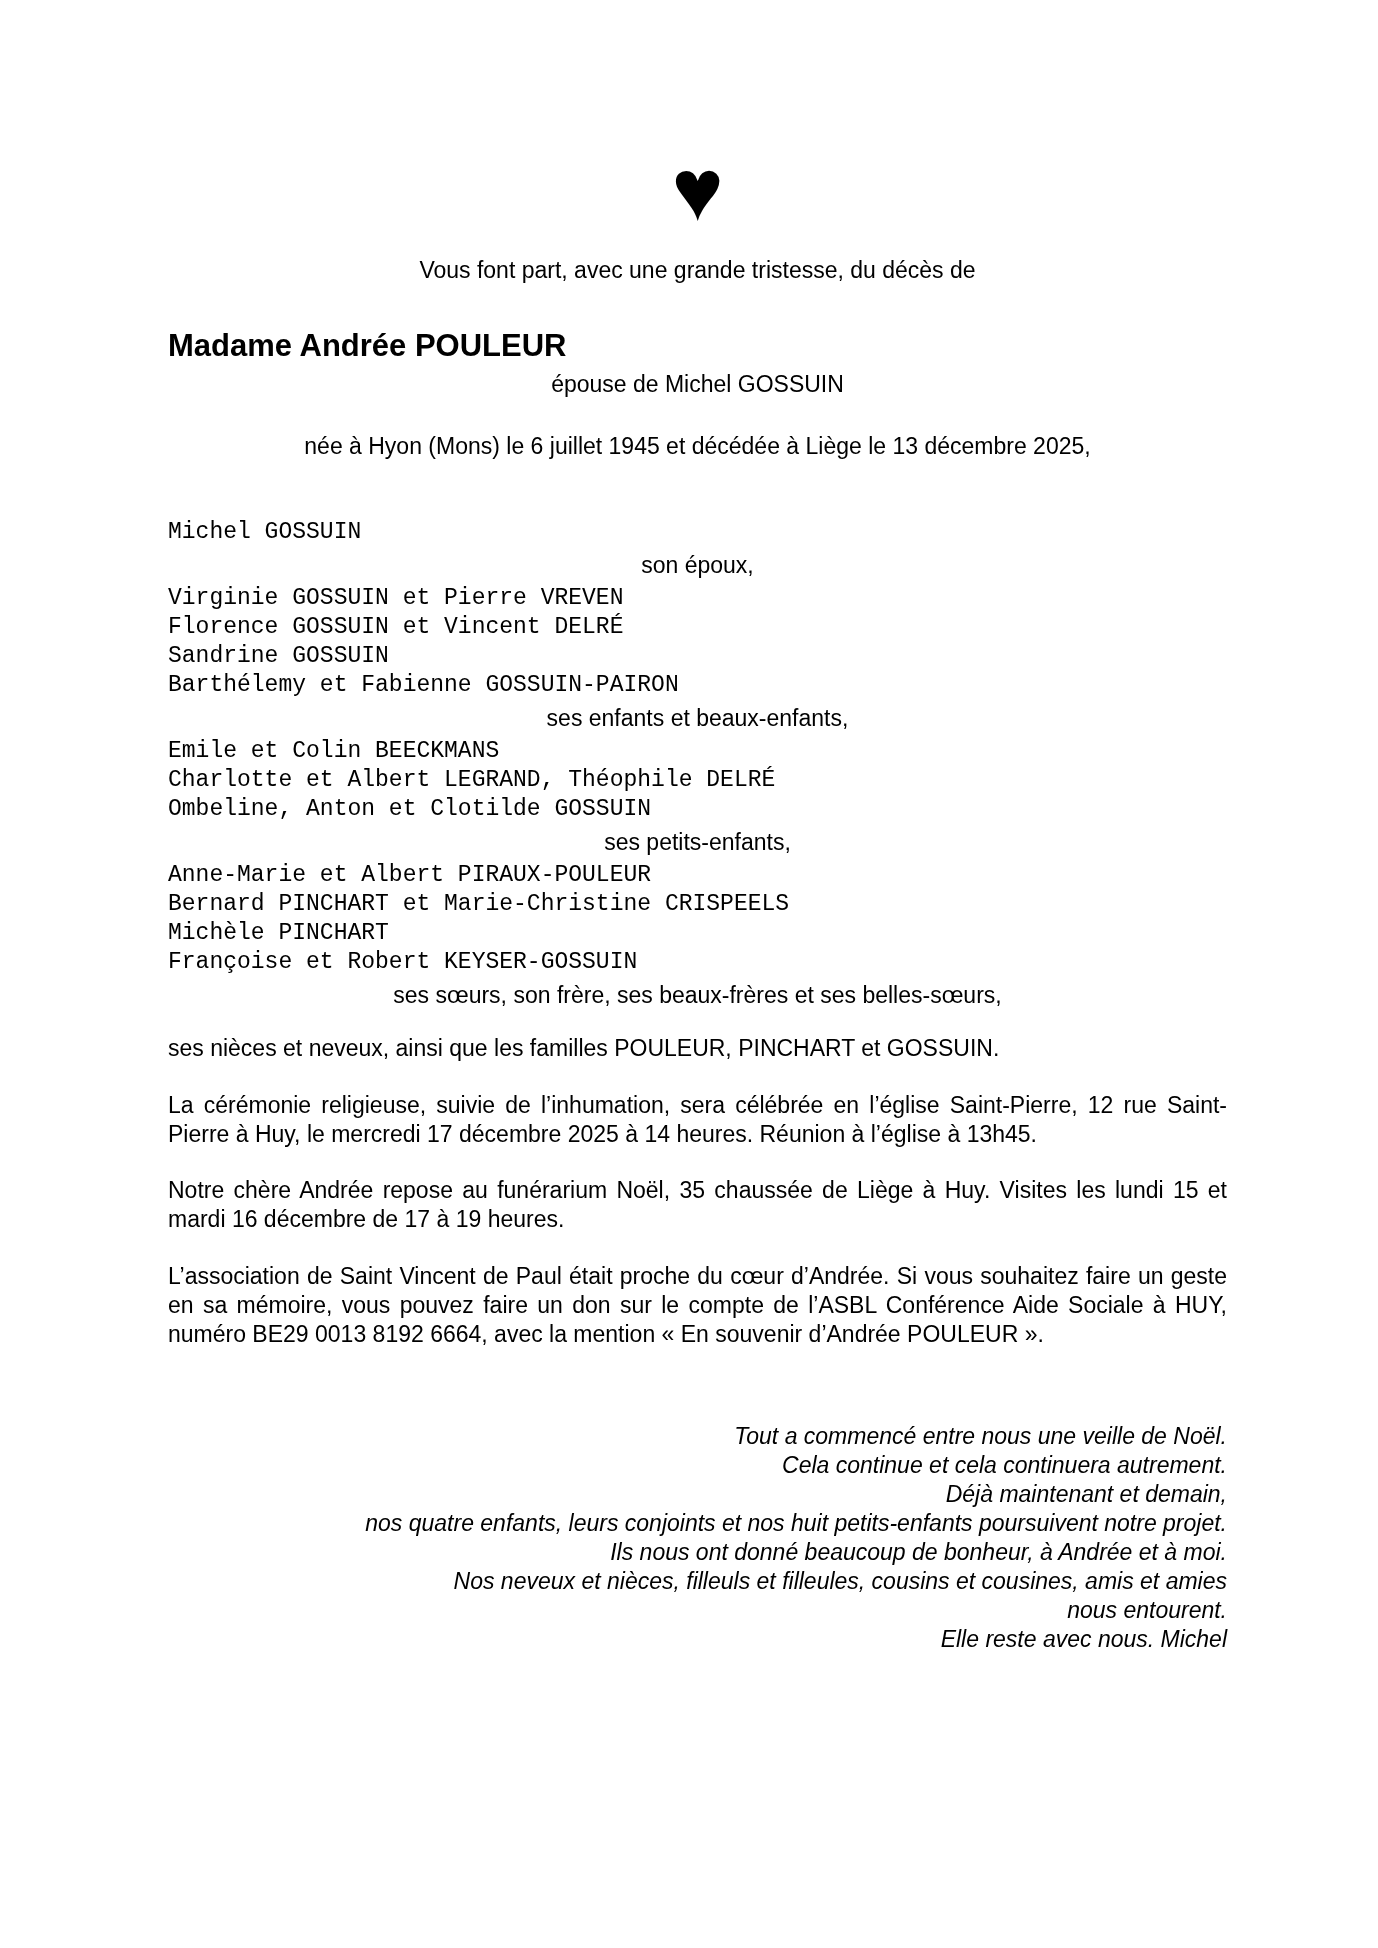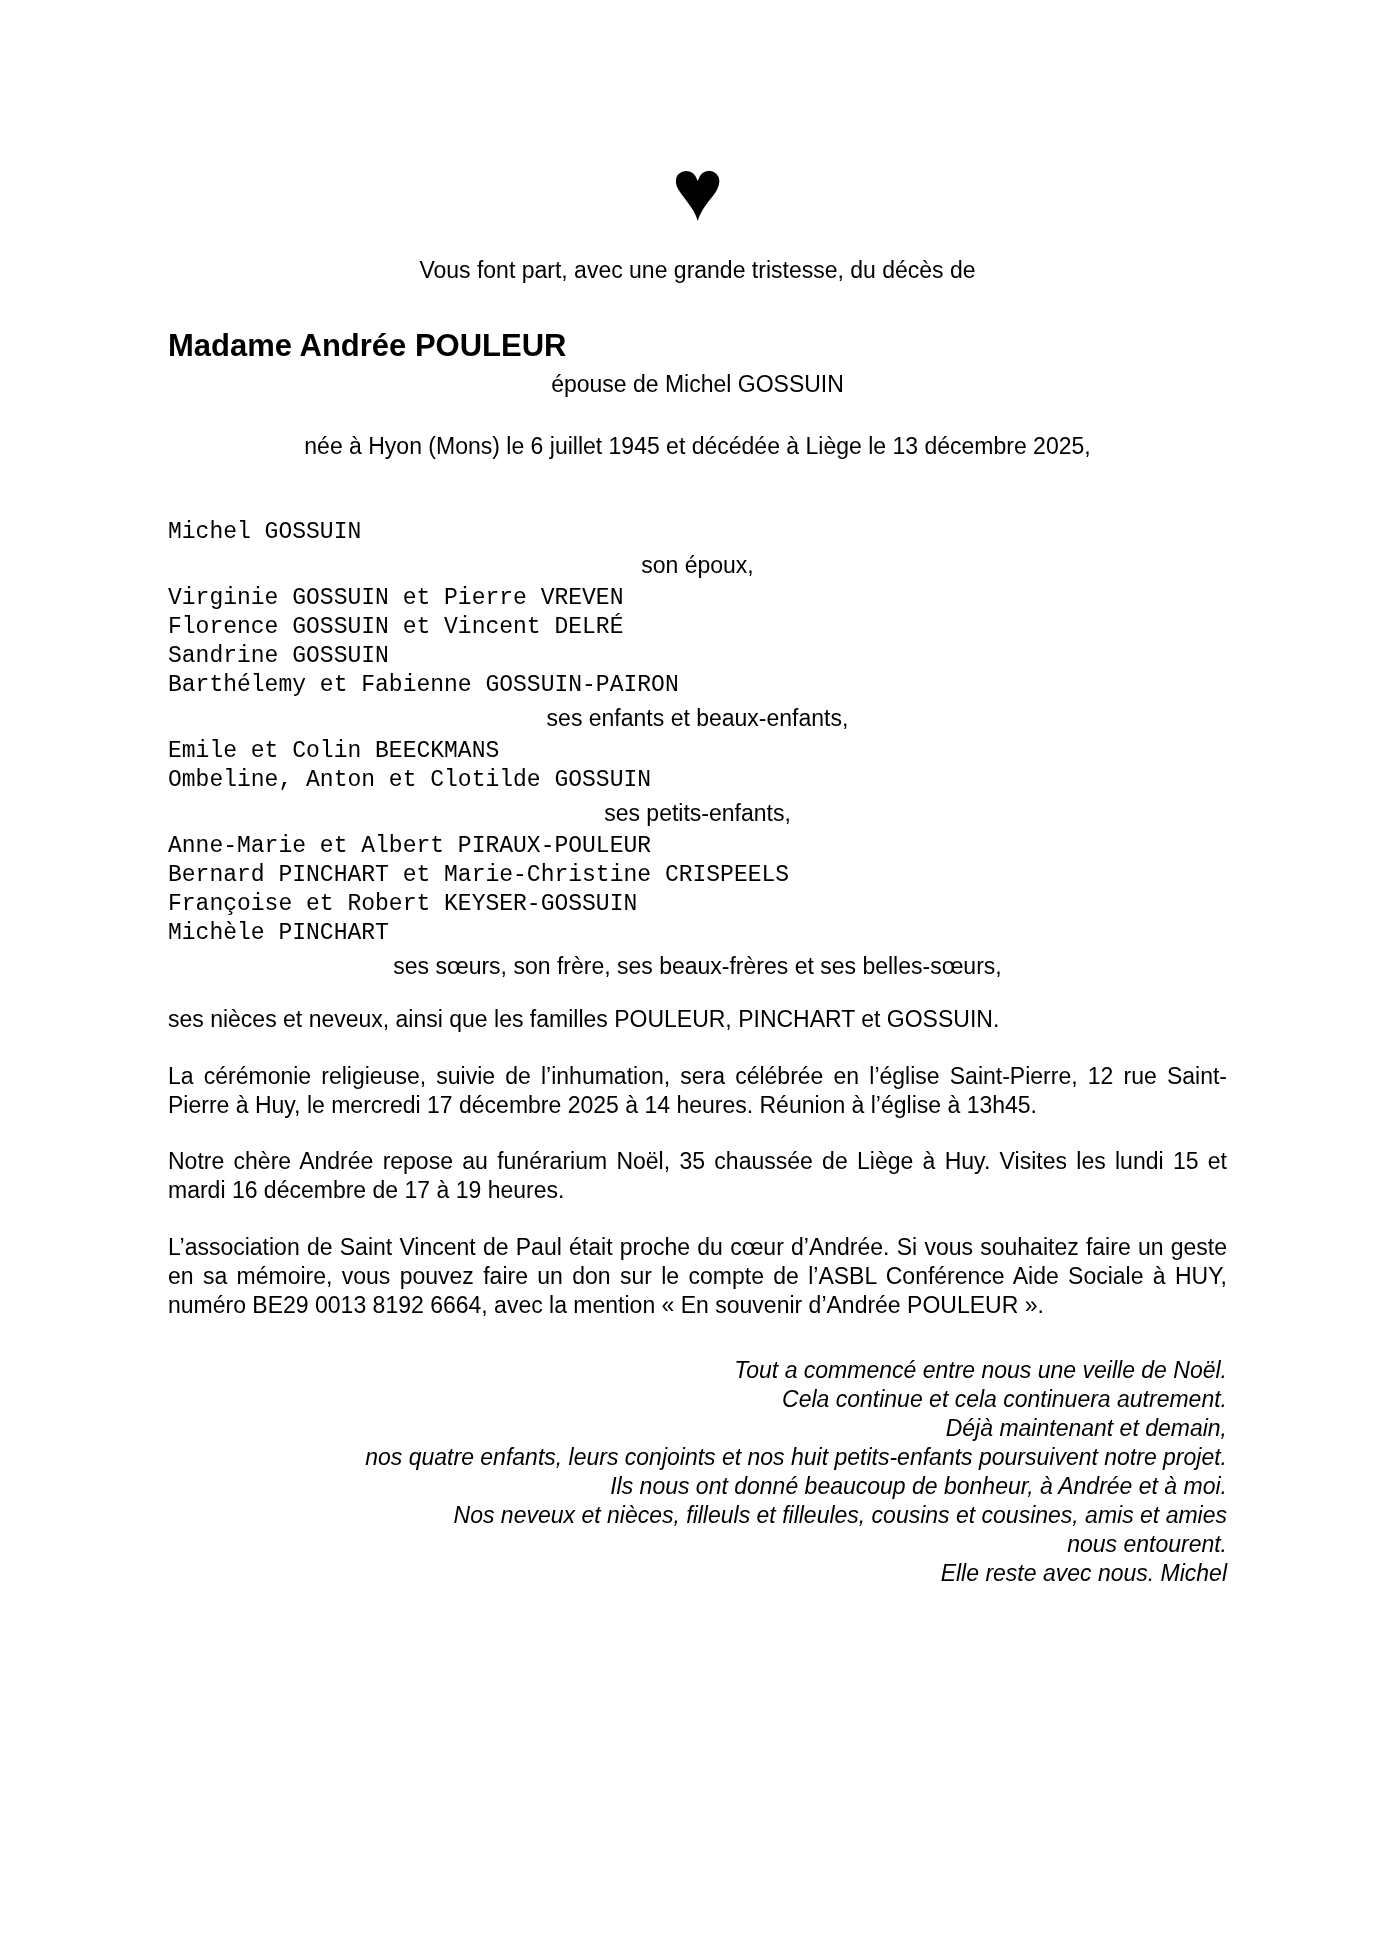--- a/index.html
+++ b/index.html
@@ -58,21 +58,21 @@
   }
   .paragraph {
     line-height: 29px;
     text-align: justify;
   }
   .p-nieces  { margin-top: 24px; }
   .p-ceremonie { margin-top: 28px; }
   .p-funerarium { margin-top: 27px; }
   .p-association { margin-top: 28px; }
   .poem {
-    margin-top: 36px;
+    margin-top: 73px;
     text-align: right;
     font-style: italic;
     line-height: 29px;
   }
 </style>
 </head>
 <body>
 
 <div class="page">
   <div class="content">
@@ -97,29 +97,30 @@
       <div class="family-section">
         <div class="name-line">Virginie GOSSUIN et Pierre VREVEN</div>
         <div class="name-line">Florence GOSSUIN et Vincent DELRÉ</div>
         <div class="name-line">Sandrine GOSSUIN</div>
         <div class="name-line">Barthélemy et Fabienne GOSSUIN-PAIRON</div>
         <div class="relation-line">ses enfants et beaux-enfants,</div>
       </div>
 
       <div class="family-section">
         <div class="name-line">Emile et Colin BEECKMANS</div>
+        <div class="name-line">Charlotte et Albert LEGRAND, Théophile DELRÉ</div>
         <div class="name-line">Ombeline, Anton et Clotilde GOSSUIN</div>
         <div class="relation-line">ses petits-enfants,</div>
       </div>
 
       <div class="family-section">
         <div class="name-line">Anne-Marie et Albert PIRAUX-POULEUR</div>
         <div class="name-line">Bernard PINCHART et Marie-Christine CRISPEELS</div>
+        <div class="name-line">Michèle PINCHART</div>
         <div class="name-line">Françoise et Robert KEYSER-GOSSUIN</div>
-        <div class="name-line">Michèle PINCHART</div>
         <div class="relation-line">ses sœurs, son frère, ses beaux-frères et ses belles-sœurs,</div>
       </div>
 
     </div>
 
     <div class="paragraph p-nieces">ses nièces et neveux, ainsi que les familles POULEUR, PINCHART et GOSSUIN.</div>
 
     <div class="paragraph p-ceremonie">La cérémonie religieuse, suivie de l’inhumation, sera célébrée en l’église Saint-Pierre, 12 rue Saint-Pierre à Huy, le mercredi 17 décembre 2025 à 14 heures. Réunion à l’église à 13h45.</div>
 
     <div class="paragraph p-funerarium">Notre chère Andrée repose au funérarium Noël, 35 chaussée de Liège à Huy. Visites les lundi 15 et mardi 16 décembre de 17 à 19 heures.</div>

